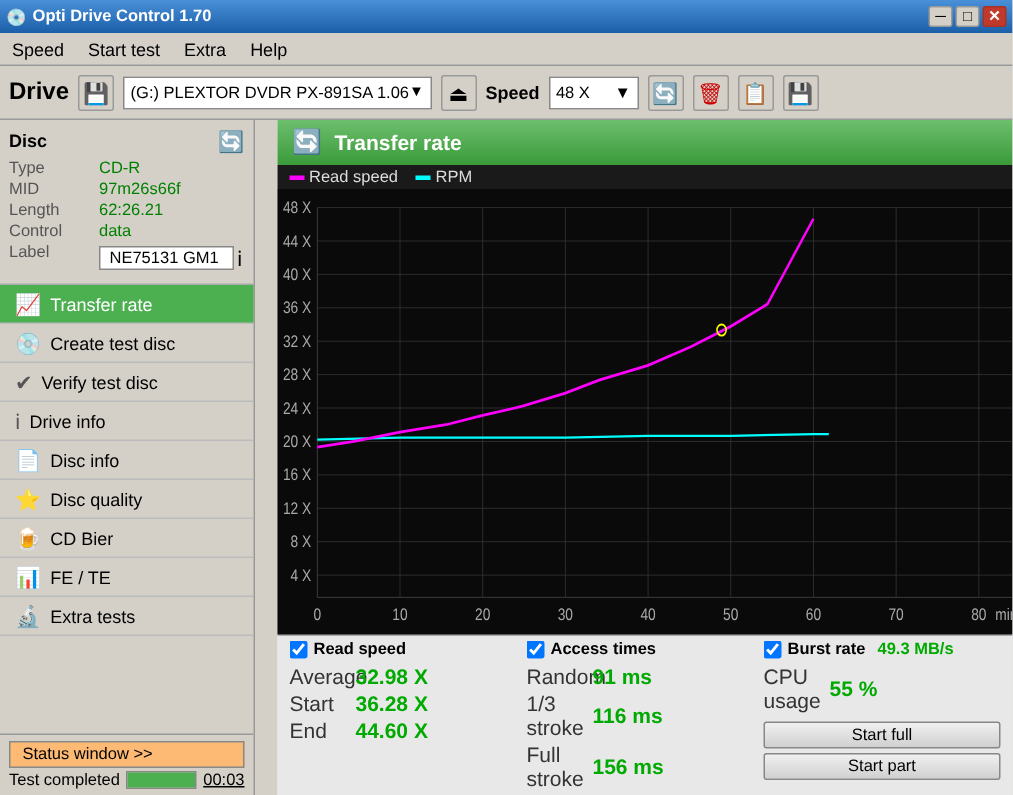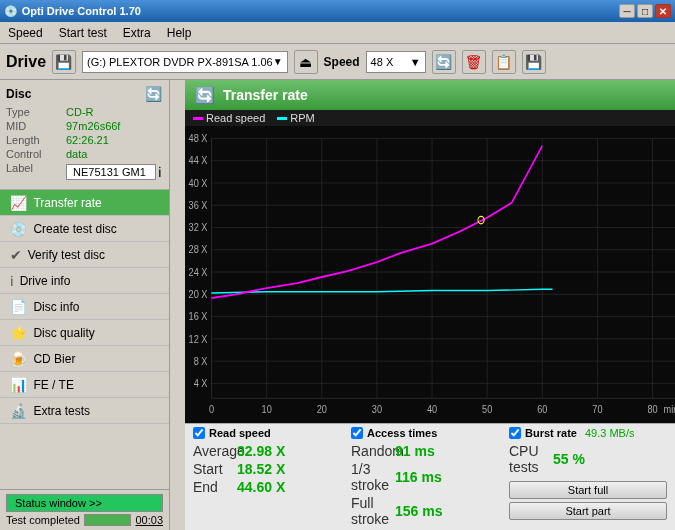--- a/index.html
+++ b/index.html
@@ -142,21 +142,21 @@
       background: #4caf50;
       color: white;
     }
     .nav-item.active .nav-icon { color: white; }
     .nav-icon { font-size: 14px; color: #555; }
     .status-bar-section {
       border-top: 1px solid #999;
       padding: 4px 6px;
     }
     .status-window-btn {
-      background: #22c55e;
+      background: #fdba74;
       border: 1px solid #888;
       padding: 2px 8px;
       font-size: 11px;
       cursor: pointer;
       width: 100%;
       text-align: left;
     }
     .test-completed-row {
       margin-top: 2px;
       display: flex; align-items: center;
@@ -237,21 +237,21 @@
     .stat-value { color: #00aa00; font-weight: bold; width: 60px; }
     .stat-buttons { display: flex; flex-direction: column; gap: 3px; justify-content: center; }
     .stat-btn {
       background: linear-gradient(to bottom, #f0f0f0, #d0d0d0);
       border: 1px solid #888;
       padding: 2px 8px;
       font-size: 11px;
       cursor: pointer;
       border-radius: 2px;
     }
-    .burst-value { color: #00aa00; font-weight: normal; }
+    .burst-value { color: #00aa00; font-weight: bold; }
   </style>
 </head>
 <body>
 
 <div class="title-bar">
   <div class="title-bar-left">
     <span>💿</span>
     <span>Opti Drive Control 1.70</span>
   </div>
   <div class="title-bar-controls">
@@ -458,21 +458,21 @@
         <div class="stat-header">
           <input type="checkbox" class="stat-checkbox" checked="" style="">
           <span class="stat-label">Read speed</span>
         </div>
         <div class="stat-row">
           <span class="stat-name">Average</span>
           <span class="stat-value">32.98 X</span>
         </div>
         <div class="stat-row">
           <span class="stat-name">Start</span>
-          <span class="stat-value">18.52 X</span>
+          <span class="stat-value">36.28 X</span>
         </div>
         <div class="stat-row">
           <span class="stat-name">End</span>
           <span class="stat-value">44.60 X</span>
         </div>
       </div>
 
       <div class="stat-col">
         <div class="stat-header">
           <input type="checkbox" class="stat-checkbox" checked="" style="">
@@ -492,21 +492,21 @@
         </div>
       </div>
 
       <div class="stat-col" style="max-width:160px;">
         <div class="stat-header">
           <input type="checkbox" class="stat-checkbox" checked="" style="">
           <span class="stat-label">Burst rate</span>
           <span class="burst-value" style="color:#00aa00; margin-left:4px; font-size:11px;">49.3 MB/s</span>
         </div>
         <div class="stat-row">
-          <span class="stat-name">CPU tests</span>
+          <span class="stat-name">CPU usage</span>
           <span class="stat-value">55 %</span>
         </div>
         <div class="stat-buttons" style="margin-top:4px; display:flex; flex-direction:column; gap:3px;">
           <button class="stat-btn">Start full</button>
           <button class="stat-btn">Start part</button>
         </div>
       </div>
 
     </div>
   </div>

